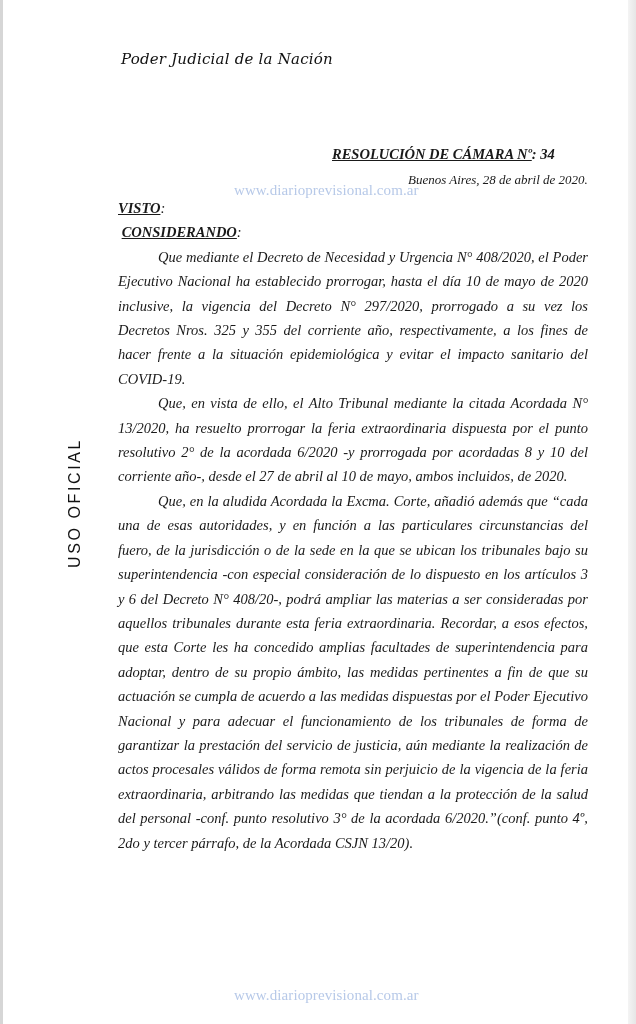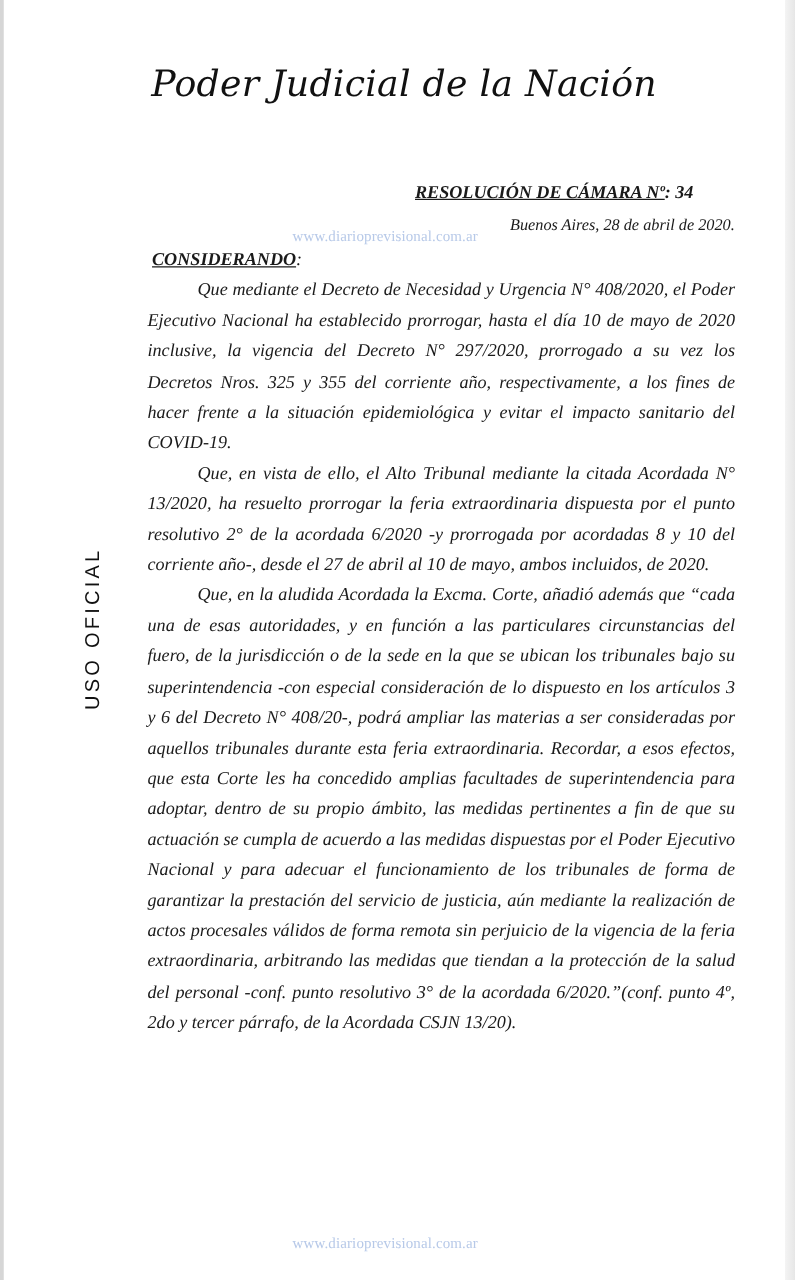--- a/index.html
+++ b/index.html
@@ -13,42 +13,42 @@
       position: absolute; left: 0; top: 0; width: 3px; height: 1024px;
       background: #d6d6d6;
     }
     .edge-right {
       position: absolute; right: 0; top: 0; width: 8px; height: 1024px;
       background: linear-gradient(to right, #f4f4f4, #e6e6e6);
     }
     .letterhead {
       position: absolute; left: 121px; top: 50px;
       font-family: "DejaVu Serif", "Liberation Serif", serif;
-      font-style: italic; font-size: 29px; letter-spacing: 0.2px;
+      font-style: italic; font-size: 15px; letter-spacing: 0.2px;
       color: #111; white-space: nowrap;
     }
     .side-stamp {
       position: absolute; left: 66px; top: 568px;
       transform: rotate(-90deg); transform-origin: left top;
       font-family: "Liberation Sans", "DejaVu Sans", sans-serif;
       font-size: 16px; letter-spacing: 2.6px; color: #111;
       white-space: nowrap;
     }
     .resolution-title {
       position: absolute; left: 332px; top: 146px;
       font-weight: bold; font-style: italic; font-size: 14.5px;
       white-space: nowrap;
     }
     .resolution-title .ul { text-decoration: underline; margin-top: 20px; }
     .date-line {
       position: absolute; left: 408px; top: 172px;
       font-style: italic; font-size: 13px; white-space: nowrap;
     }
     .watermark {
-      position: absolute; font-size: 12px; color: #b7c9e8;
+      position: absolute; font-size: 15px; color: #b7c9e8;
       white-space: nowrap; letter-spacing: 0.1px;
     }
     .wm-top { left: 234px; top: 182px; }
     .wm-bottom { left: 234px; top: 987px; }
     .body-text {
       position: absolute; left: 118px; top: 196px; width: 470px;
       font-style: italic; font-size: 14.5px; line-height: 24.4px;
     }
     .body-text p { margin: 0; text-align: justify; text-indent: 40px; }
     .body-text .heading {
@@ -67,19 +67,20 @@
 
 <div class="side-stamp">USO OFICIAL</div>
 
 <div class="resolution-title"><span class="ul">RESOLUCIÓN DE CÁMARA Nº</span><span>: 34</span></div>
 
 <div class="date-line">Buenos Aires, 28 de abril de 2020.</div>
 
 <div class="watermark wm-top">www.diarioprevisional.com.ar</div>
 
 <div class="body-text">
+  <p class="heading"><span class="ul">VISTO</span><span class="colon">:</span></p>
   <p class="heading">&nbsp;<span class="ul">CONSIDERANDO</span><span class="colon">:</span></p>
   <p>Que mediante el Decreto de Necesidad y Urgencia N° 408/2020, el Poder Ejecutivo Nacional ha establecido prorrogar, hasta el día 10 de mayo de 2020 inclusive, la vigencia del Decreto N° 297/2020, prorrogado a su vez los Decretos Nros. 325 y 355 del corriente año, respectivamente, a los fines de hacer frente a la situación epidemiológica y evitar el impacto sanitario del COVID-19.</p>
   <p>Que, en vista de ello, el Alto Tribunal mediante la citada Acordada N° 13/2020, ha resuelto prorrogar la feria extraordinaria dispuesta por el punto resolutivo 2° de la acordada 6/2020 -y prorrogada por acordadas 8 y 10 del corriente año-, desde el 27 de abril al 10 de mayo, ambos incluidos, de 2020.</p>
   <p>Que, en la aludida Acordada la Excma. Corte, añadió además que “cada una de esas autoridades, y en función a las particulares circunstancias del fuero, de la jurisdicción o de la sede en la que se ubican los tribunales bajo su superintendencia -con especial consideración de lo dispuesto en los artículos 3 y 6 del Decreto N° 408/20-, podrá ampliar las materias a ser consideradas por aquellos tribunales durante esta feria extraordinaria. Recordar, a esos efectos, que esta Corte les ha concedido amplias facultades de superintendencia para adoptar, dentro de su propio ámbito, las medidas pertinentes a fin de que su actuación se cumpla de acuerdo a las medidas dispuestas por el Poder Ejecutivo Nacional y para adecuar el funcionamiento de los tribunales de forma de garantizar la prestación del servicio de justicia, aún mediante la realización de actos procesales válidos de forma remota sin perjuicio de la vigencia de la feria extraordinaria, arbitrando las medidas que tiendan a la protección de la salud del personal -conf. punto resolutivo 3° de la acordada 6/2020.”(conf. punto 4º, 2do y tercer párrafo, de la Acordada CSJN 13/20).</p>
 </div>
 
 <div class="watermark wm-bottom">www.diarioprevisional.com.ar</div>
 
 </body></html>

